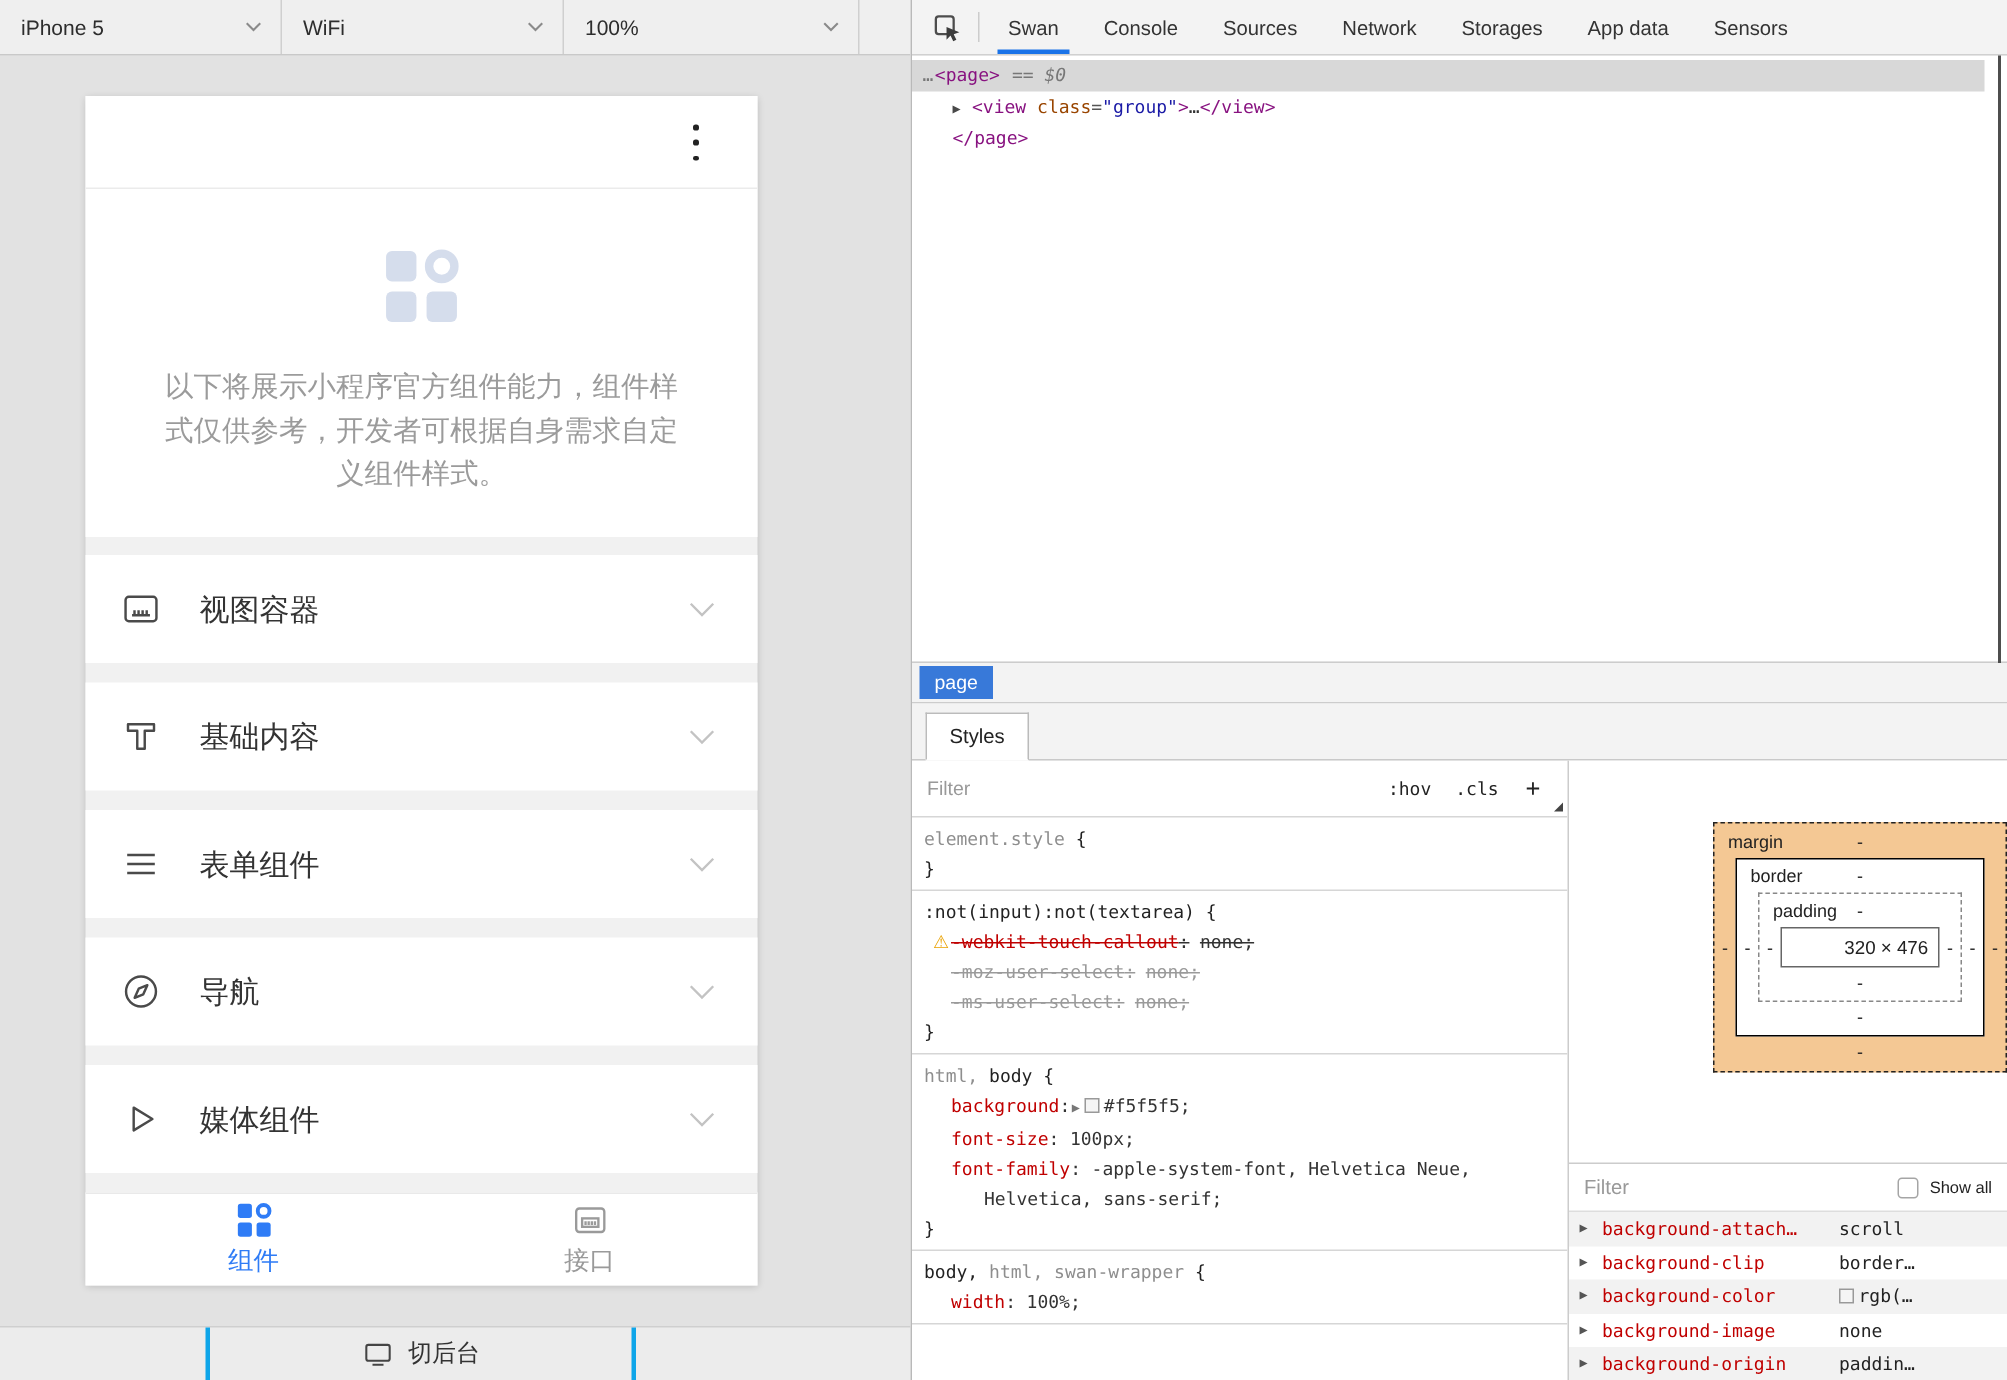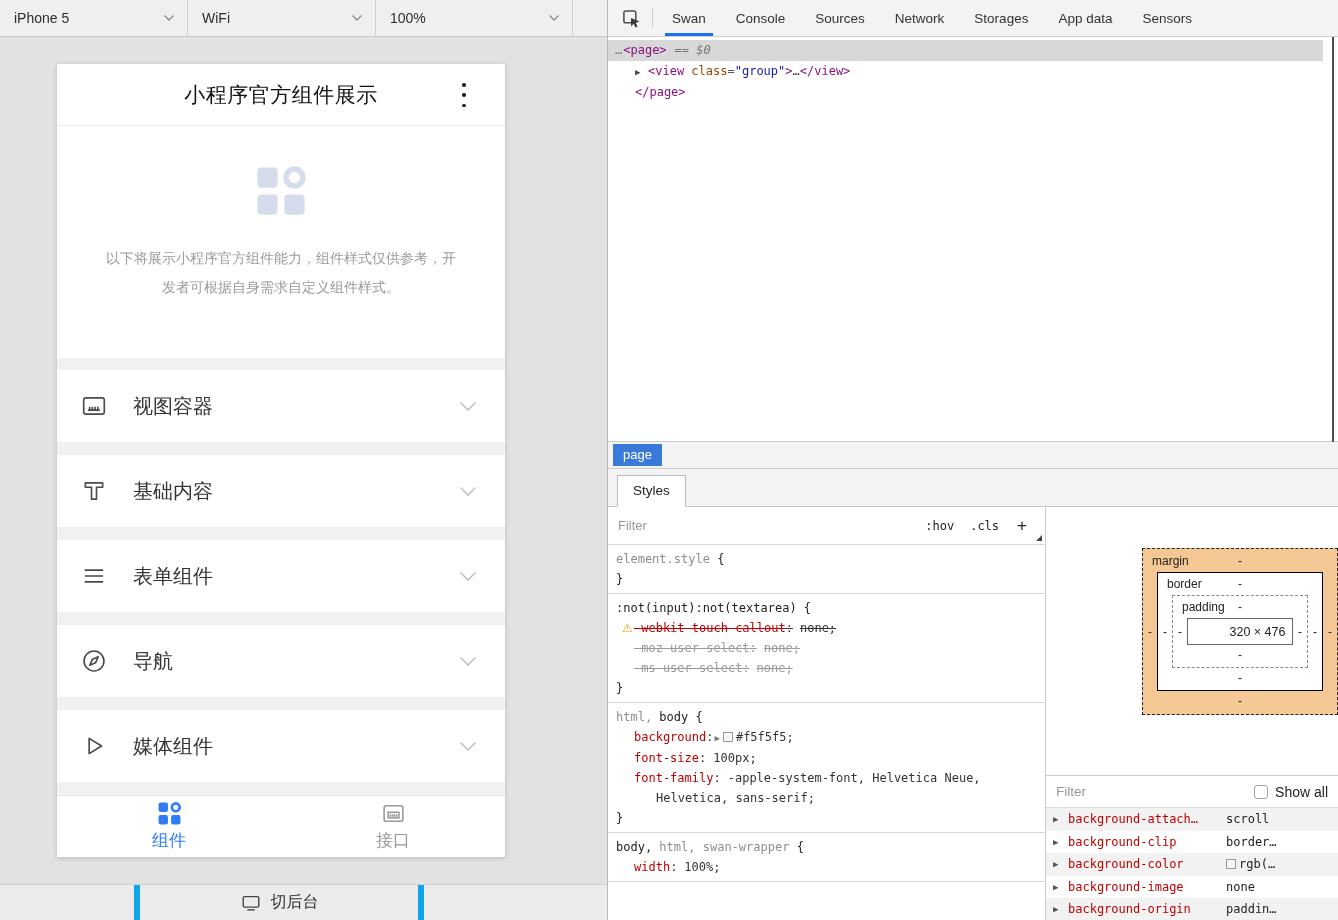--- a/index.html
+++ b/index.html
@@ -22,37 +22,37 @@
            box-shadow:0 1px 5px rgba(0,0,0,.18); display:flex; flex-direction:column; }
   .ph-header { height:62px; background:#fff; border-bottom:1px solid #ebebeb; position:relative;
                display:flex; align-items:center; justify-content:center; flex:none; }
   .ph-title { font-size:21px; color:#111; letter-spacing:.5px; }
   .kebab { position:absolute; right:36px; top:19px; width:10px; height:24px; display:flex;
            flex-direction:column; align-items:center; justify-content:space-between; cursor:pointer; }
   .kebab i { width:3.5px; height:3.5px; border-radius:50%; background:#222; }
 
   .ph-intro { height:232px; background:#fff; flex:none; text-align:center; }
   .ph-logo { margin:38px auto 0; width:54px; height:54px; }
-  .ph-intro p { width:352px; margin:26px auto 0; font-size:14px; line-height:29px; color:#9b9b9b; }
+  .ph-intro p { width:352px; margin:26px auto 0; font-size:19px; line-height:29px; color:#9b9b9b; }
 
   .ph-gap { height:12px; flex:none; }
   .ph-item { height:72px; margin-bottom:13px; background:#fff; flex:none; display:flex;
              align-items:center; padding:0 28px 0 24px; cursor:pointer; }
   .ph-item .sicon { width:26px; height:26px; color:#4a4a4a; flex:none; margin-right:26px; }
   .ph-item .slabel { flex:1; font-size:20px; color:#333; }
   .ph-item .chev-dn { width:18px; height:11px; color:#c3c3c3; flex:none; }
 
   .ph-tabbar { flex:1; background:#fff; border-top:1px solid #e9e9e9; display:flex; }
   .ph-tab { width:50%; display:flex; flex-direction:column; align-items:center; justify-content:center;
             gap:3px; color:#9a9a9a; cursor:pointer; }
   .ph-tab .ticon { width:25px; height:25px; }
   .ph-tab .tlabel { font-size:17px; }
 
   .sim-bottombar { height:36px; flex:none; background:#ececec; border-top:1px solid #cfcfcf; display:flex; }
-  .bb-cell { border-right:6px solid #0ea5e9; }
+  .bb-cell { border-right:3px solid #0ea5e9; }
   .bb-cell.l { width:140px; }
   .bb-cell.c { width:284px; display:flex; align-items:center; justify-content:center; gap:9px;
                font-size:16px; color:#333; cursor:pointer; }
   .bb-cell.r { flex:1; border-right:none; }
   .mon-icon { width:22px; height:22px; color:#444; }
 
   
   .devtools { width:731px; height:920px; background:#fff; border-left:1px solid #b9b9b9;
               display:flex; flex-direction:column; font-size:13px; color:#333; }
   .dt-tabbar { height:37px; flex:none; background:#f3f3f3; border-bottom:1px solid #d0d0d0;
@@ -131,21 +131,21 @@
   .bm-border { flex:1; background:#fff; border:1px solid #000; padding:1px 0; }
   .bm-padding { flex:1; border:1px dashed #888; background:#fff; padding:1px 0; }
   .bm-content { flex:1; height:27px; border:1px solid #666; background:#fff; display:flex;
                 align-items:center; justify-content:center; font-size:12.5px; color:#222;padding-left:35px; }
 
   .comp-filter { position:absolute; top:268px; left:0; right:0; height:33px; border-top:1px solid #ccc;
                  border-bottom:1px solid #ddd; display:flex; align-items:center; padding:0 10px; }
   .comp-filter .filter-ph { font-size:13.5px; }
   .checkbox { width:14px; height:14px; border:1px solid #a5a5a5; border-radius:3px; background:#fff;
               margin-right:7px; cursor:pointer; flex:none; }
-  .showall { font-size:14px; color:#222; white-space:nowrap; }
+  .showall { font-size:11px; color:#222; white-space:nowrap; }
 
   .comp-list { position:absolute; top:301px; left:0; right:0;
                font:12px "DejaVu Sans Mono","Liberation Mono",monospace; }
   .comp-row { height:22.5px; display:flex; align-items:center; padding-left:7px; cursor:default; }
   .comp-row.odd { background:#f2f2f2; }
   .comp-row .exp { color:#555; font-size:9px; width:15px; flex:none; }
   .comp-row .cname { color:#c00000; width:158px; flex:none; overflow:hidden; white-space:nowrap; }
   .comp-row .cval { color:#222; white-space:nowrap; display:flex; align-items:center; }
 
   svg { display:block; }
@@ -176,21 +176,20 @@
             <path d="M1.5 1.5L6 6l4.5-4.5" fill="none" stroke="currentColor" stroke-width="1.4"></path>
           </svg>
       </div>
       <div class="filler"></div>
     </div>
 
     <div class="sim-stage">
       <div class="phone">
 
         <div class="ph-header">
-          <span class="ph-title">小程序官方组件展示</span>
           <div class="kebab">
               <i></i>
               <i></i>
               <i></i>
             </div>
         </div>
 
         <div class="ph-intro">
           <div class="ph-logo" style="color: rgb(213, 221, 236);">
             <svg viewBox="0 0 48 48" width="54" height="54">

